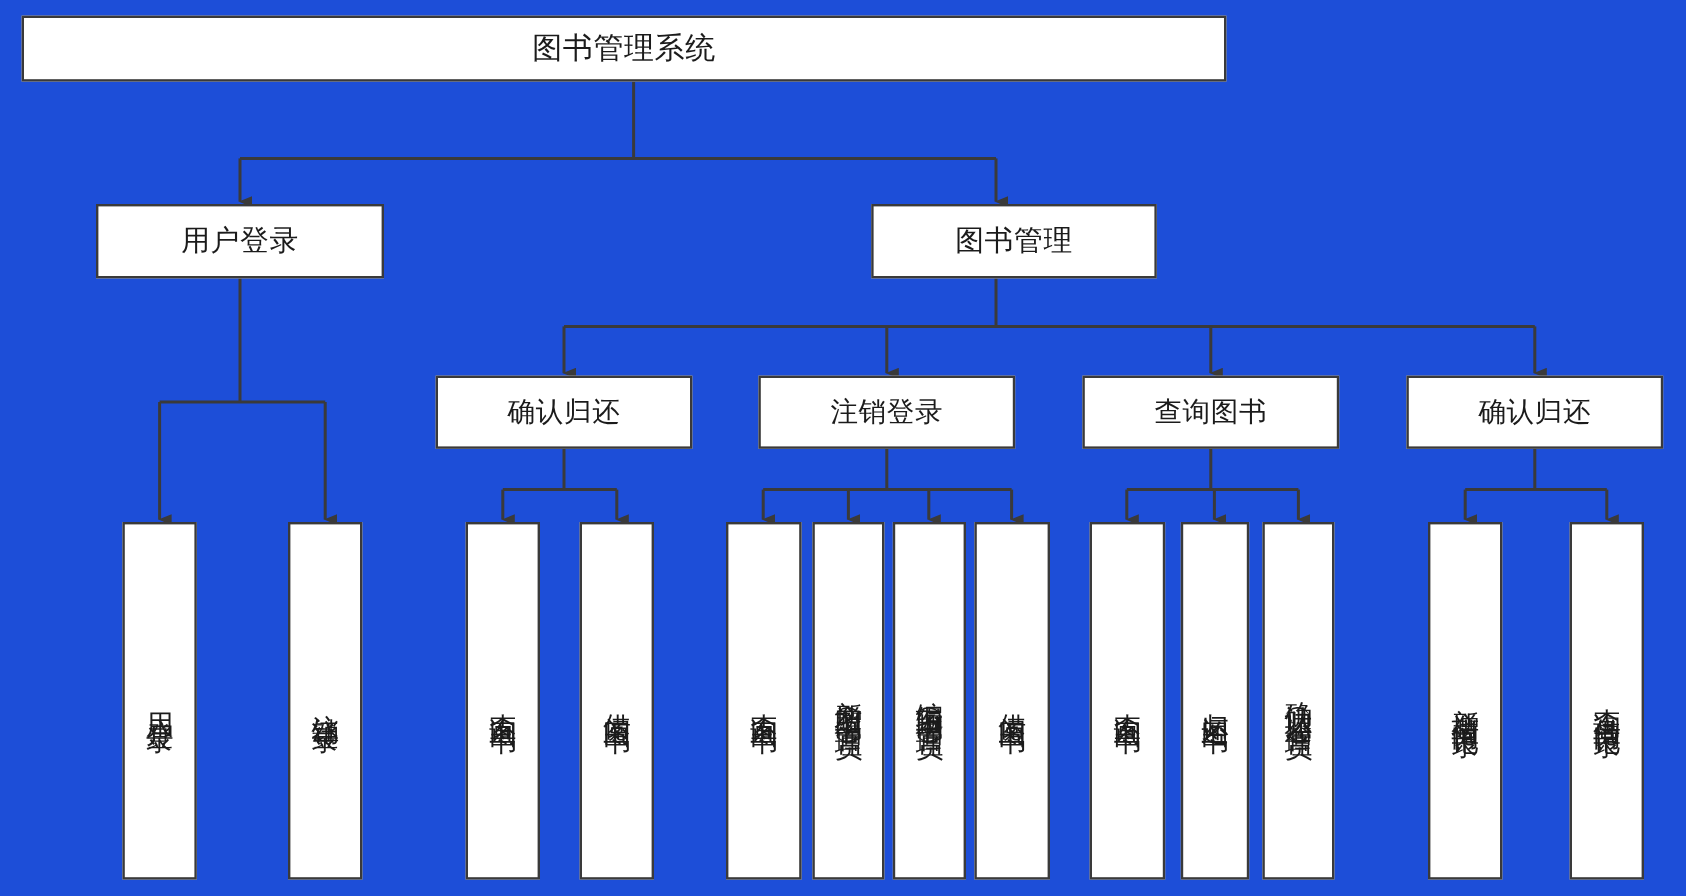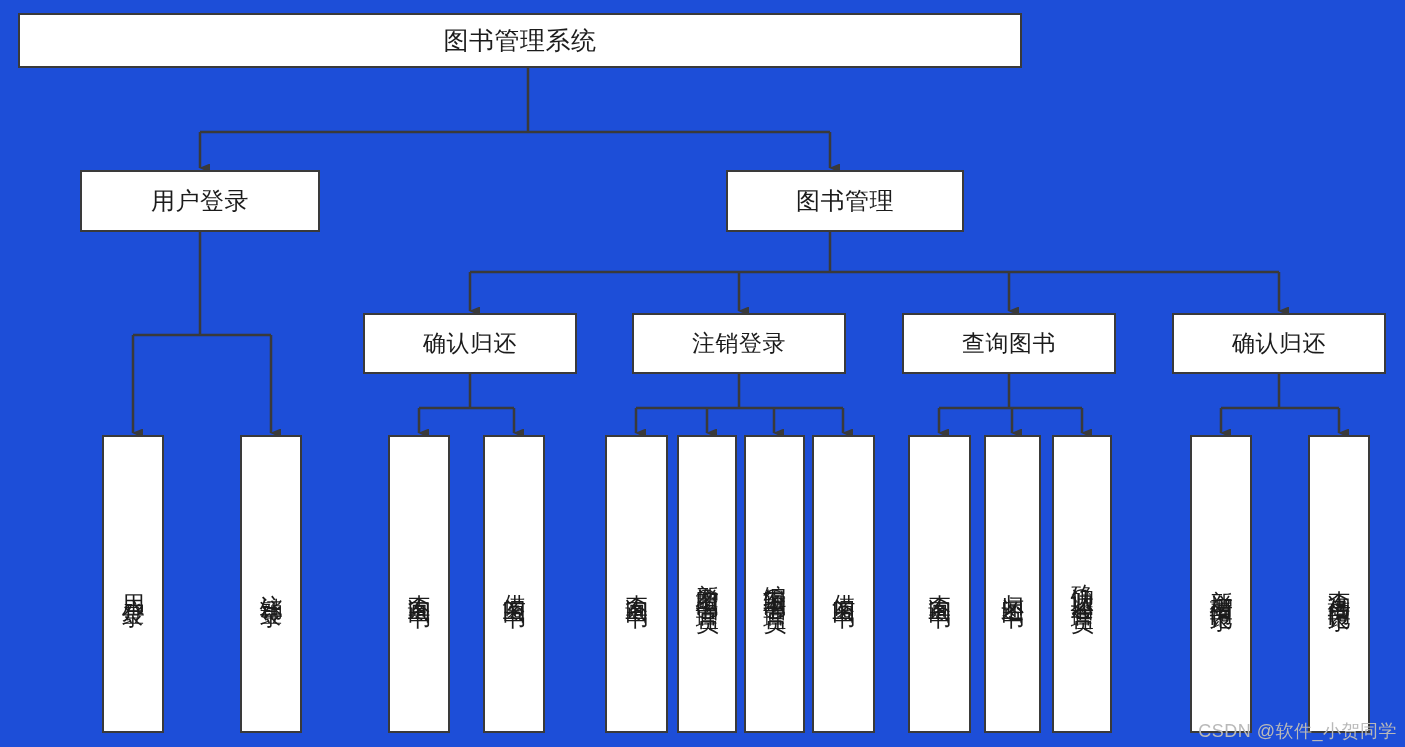--- a/index.html
+++ b/index.html
@@ -184,15 +184,14 @@
         <span class="node-label">确认归还（管理员）</span>
       </div>
       <div class="node leaf-node" style="left: 1190px; top: 435px; width: 62px; height: 298px;">
         <span class="node-label">新增借阅记录</span>
       </div>
       <div class="node leaf-node" style="left: 1308px; top: 435px; width: 62px; height: 298px;">
         <span class="node-label">查询借阅记录</span>
       </div>
     </div>
 
-  <div class="watermark">CSDN @软件_小贺同学</div>
 
 </div>
 
 </body></html>

